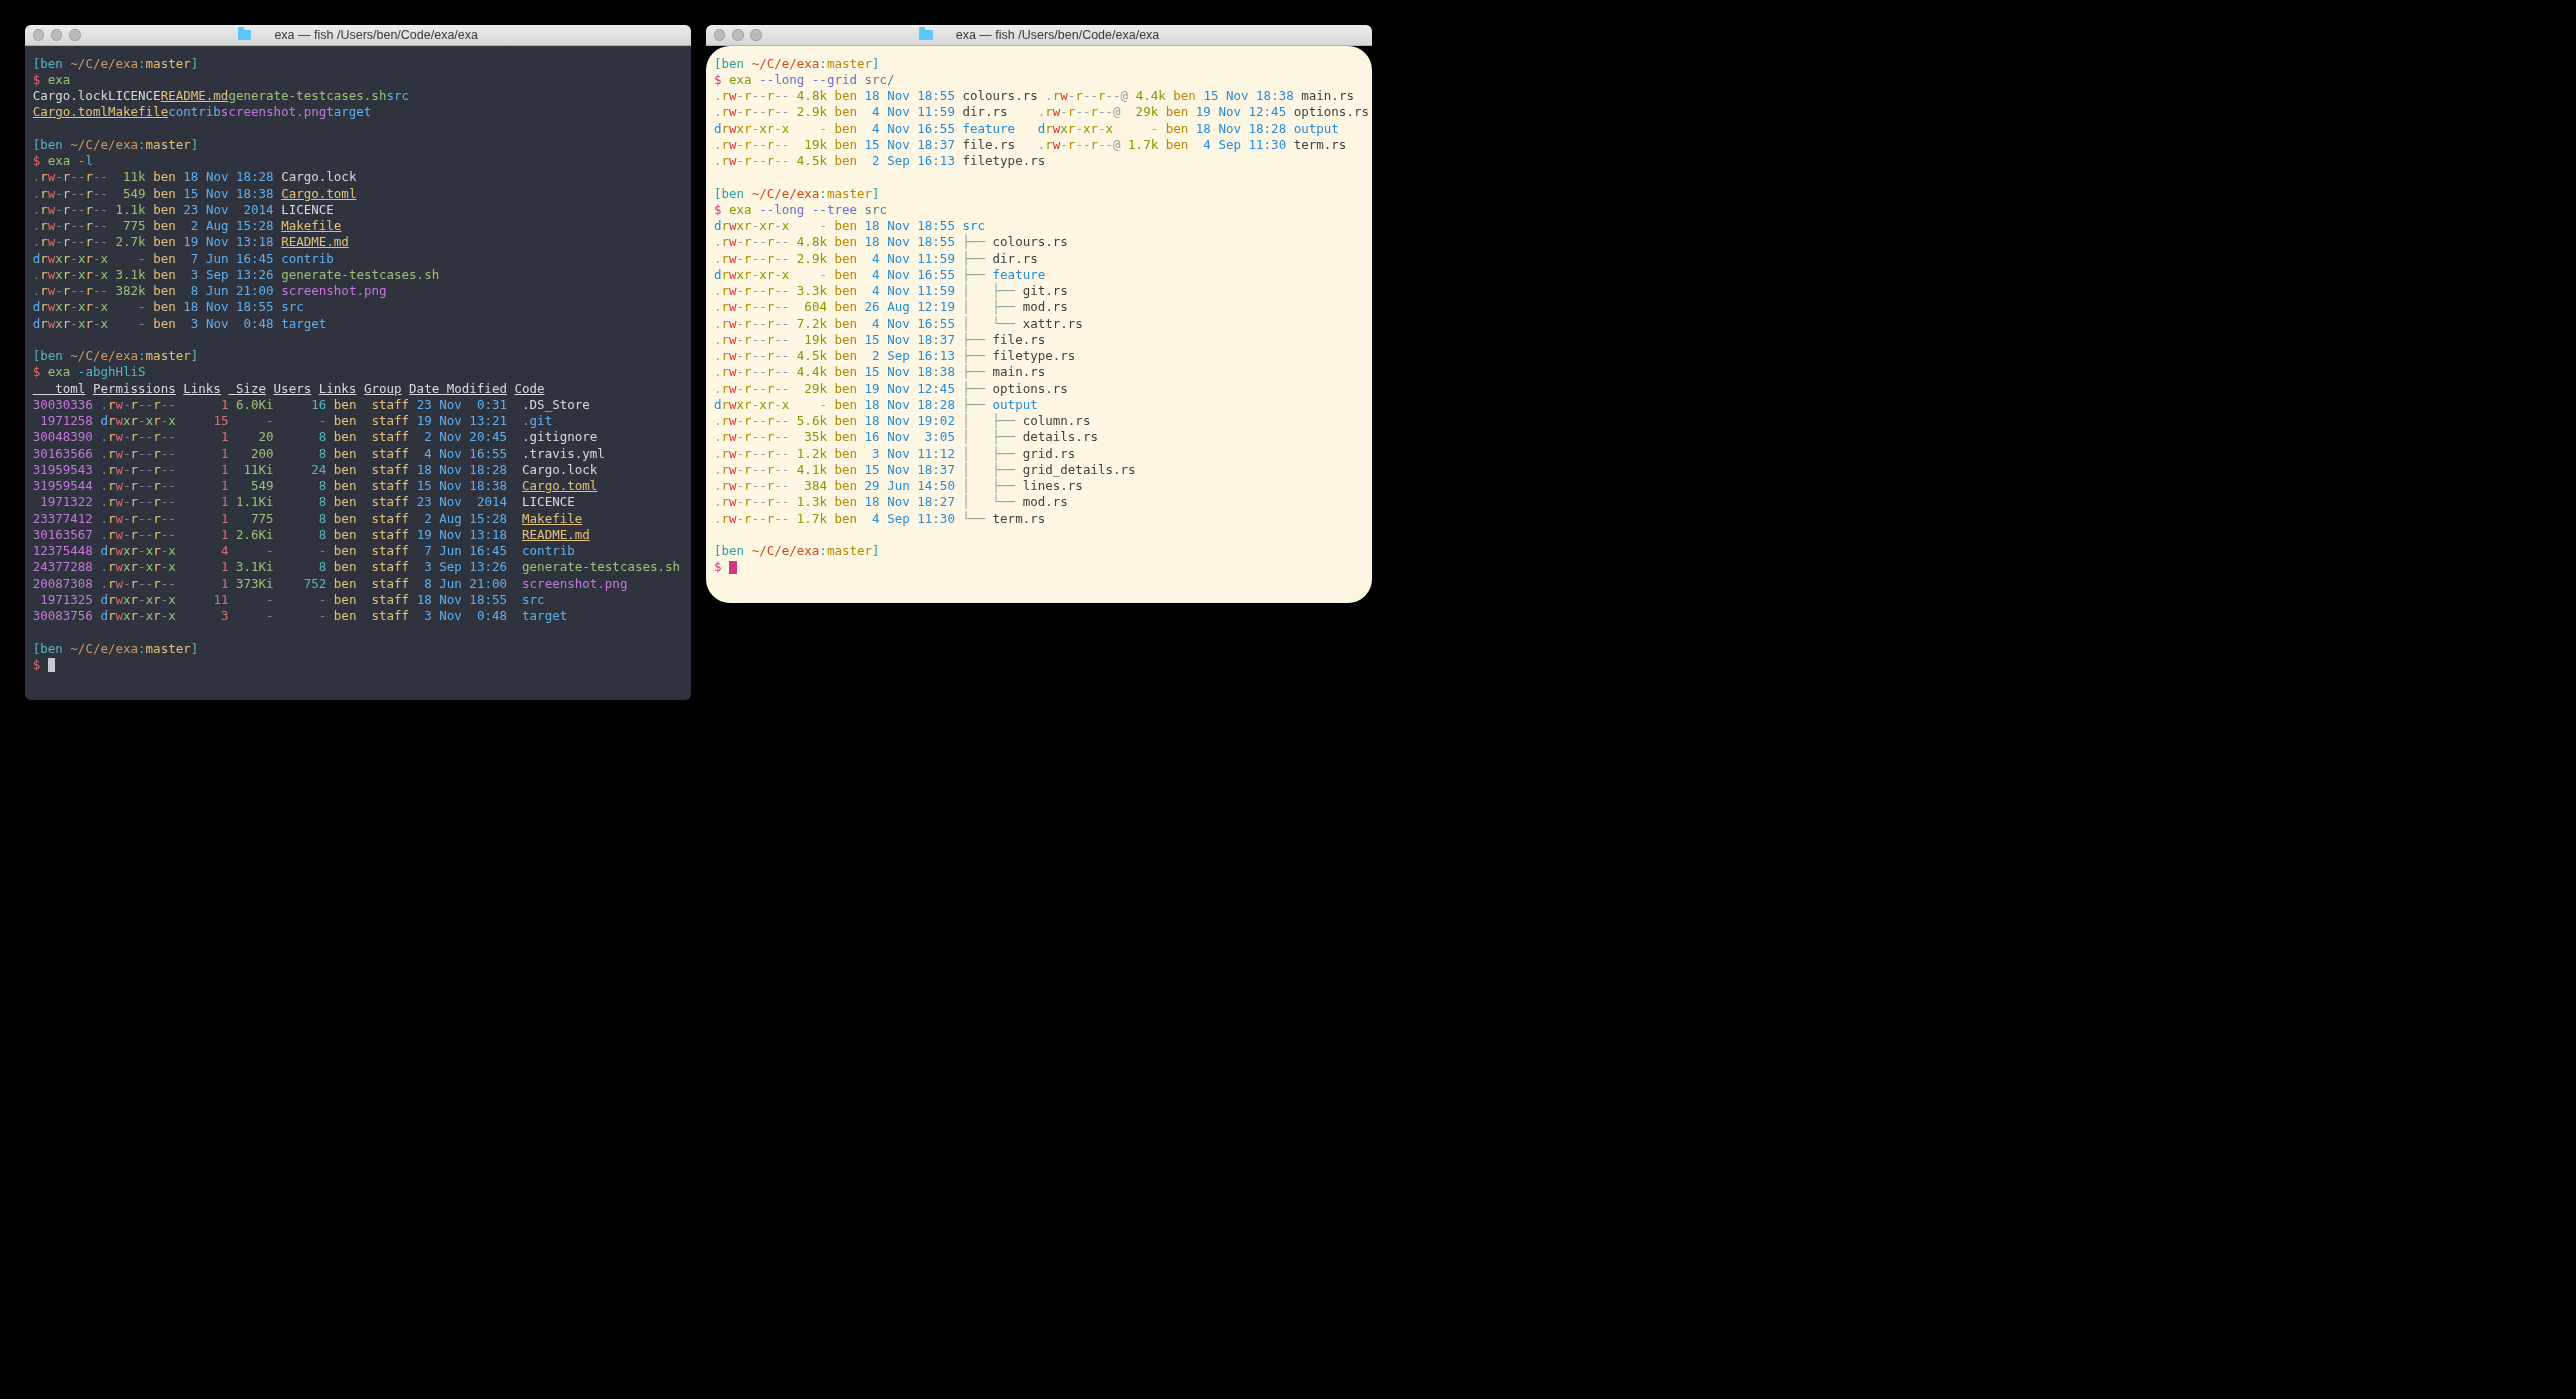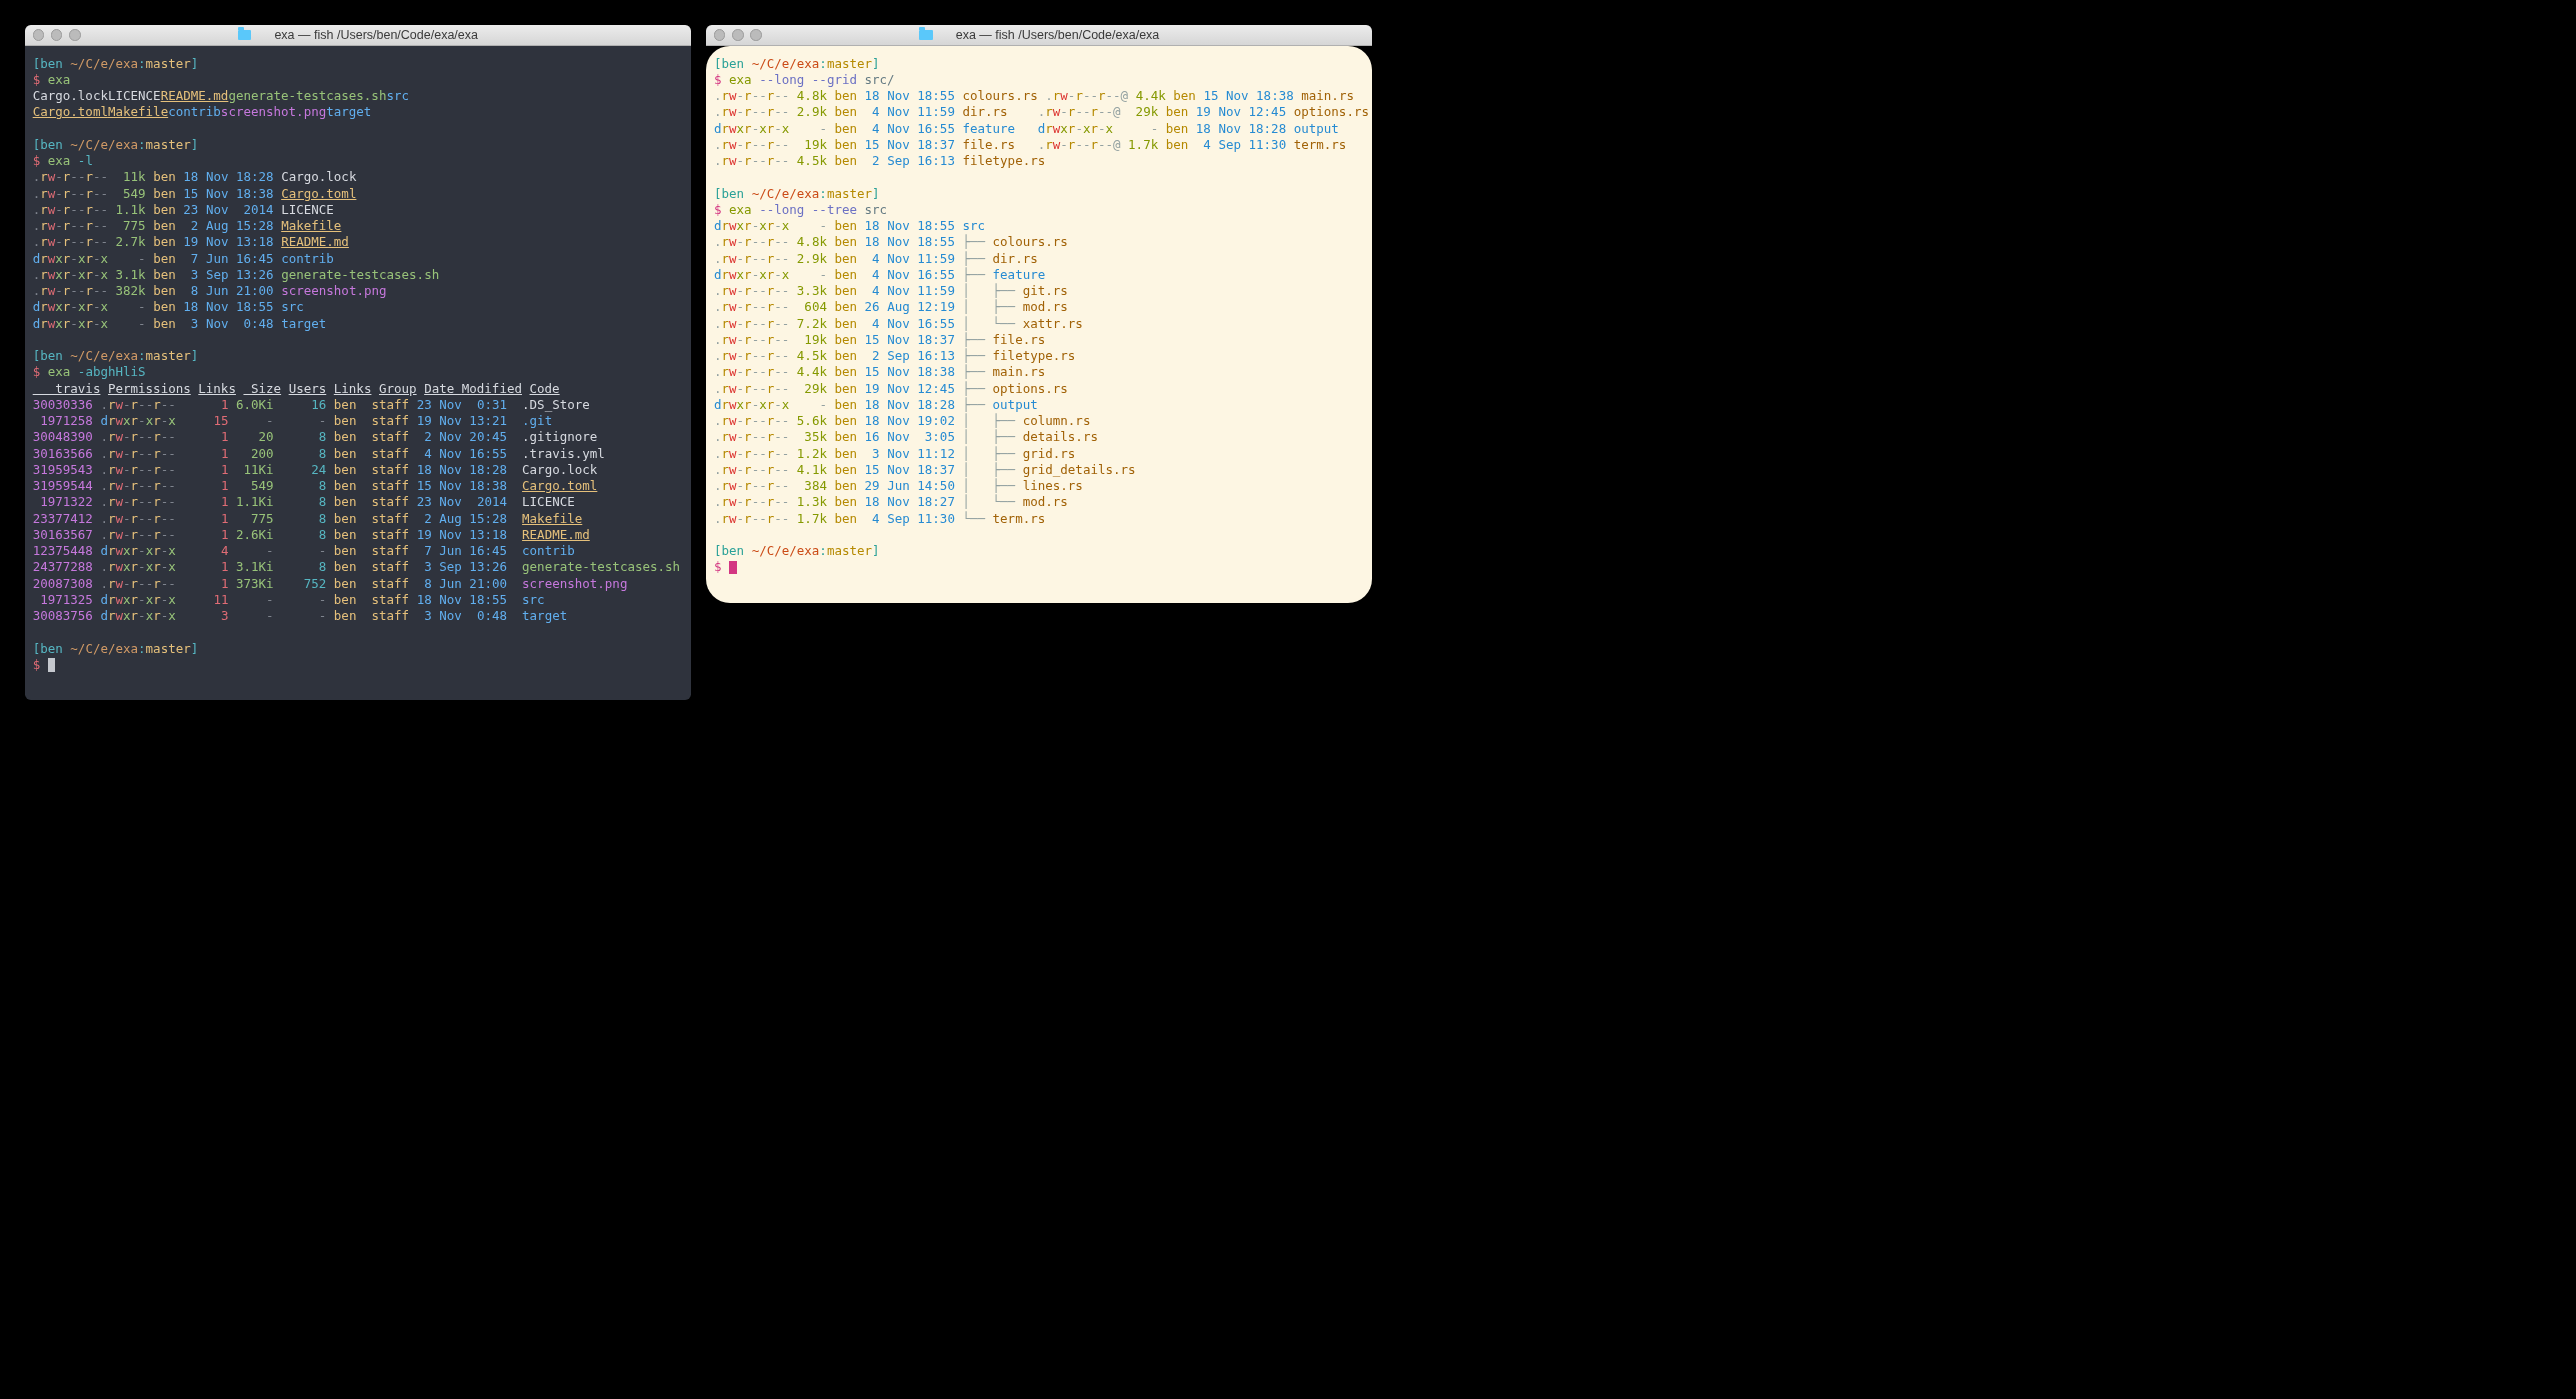--- a/index.html
+++ b/index.html
@@ -62,21 +62,21 @@
   
   .l-cyan   { color:#2aa198; }
   .l-orange { color:#cb4b16; }
   .l-yellow { color:#b58900; }
   .l-red    { color:#dc322f; }
   .l-green  { color:#859900; }
   .l-blue   { color:#268bd2; }
   .l-violet { color:#6c71c4; }
   .l-magenta{ color:#d33682; }
   .l-gray   { color:#93a1a1; }
-  .l-base   { color:#a16207; }
+  .l-base   { color:#404040; }
 
   .cursor-d { display:inline-block; width:.6em; height:1.1em; background:#c5c8ce; vertical-align:text-bottom;}
   .cursor-l { display:inline-block; width:.6em; height:1.1em; background:#d33682; vertical-align:text-bottom;}
 </style>
 </head>
 <body>
 
 <div class="window">
   <div class="titlebar">
     <div class="traffic">
@@ -102,21 +102,21 @@
 <span class="d-gray">.</span><span class="d-yellow">r</span><span class="d-red">w</span><span class="d-gray">-</span><span class="d-yellow">r</span><span class="d-gray">-</span><span class="d-gray">-</span><span class="d-yellow">r</span><span class="d-gray">-</span><span class="d-gray">-</span> <span class="d-green"> 775</span> <span class="d-yellow">ben</span> <span class="d-blue"> 2</span> <span class="d-blue">Aug</span> <span class="d-blue">15:28</span> <span class="d-yellow d-ul">Makefile</span>
 <span class="d-gray">.</span><span class="d-yellow">r</span><span class="d-red">w</span><span class="d-gray">-</span><span class="d-yellow">r</span><span class="d-gray">-</span><span class="d-gray">-</span><span class="d-yellow">r</span><span class="d-gray">-</span><span class="d-gray">-</span> <span class="d-green">2.7k</span> <span class="d-yellow">ben</span> <span class="d-blue">19</span> <span class="d-blue">Nov</span> <span class="d-blue">13:18</span> <span class="d-yellow d-ul">README.md</span>
 <span class="d-blue">d</span><span class="d-yellow">r</span><span class="d-red">w</span><span class="d-green">x</span><span class="d-yellow">r</span><span class="d-gray">-</span><span class="d-green">x</span><span class="d-yellow">r</span><span class="d-gray">-</span><span class="d-green">x</span> <span class="d-gray">   -</span> <span class="d-yellow">ben</span> <span class="d-blue"> 7</span> <span class="d-blue">Jun</span> <span class="d-blue">16:45</span> <span class="d-blue">contrib</span>
 <span class="d-gray">.</span><span class="d-yellow">r</span><span class="d-red">w</span><span class="d-green">x</span><span class="d-yellow">r</span><span class="d-gray">-</span><span class="d-green">x</span><span class="d-yellow">r</span><span class="d-gray">-</span><span class="d-green">x</span> <span class="d-green">3.1k</span> <span class="d-yellow">ben</span> <span class="d-blue"> 3</span> <span class="d-blue">Sep</span> <span class="d-blue">13:26</span> <span class="d-green">generate-testcases.sh</span>
 <span class="d-gray">.</span><span class="d-yellow">r</span><span class="d-red">w</span><span class="d-gray">-</span><span class="d-yellow">r</span><span class="d-gray">-</span><span class="d-gray">-</span><span class="d-yellow">r</span><span class="d-gray">-</span><span class="d-gray">-</span> <span class="d-green">382k</span> <span class="d-yellow">ben</span> <span class="d-blue"> 8</span> <span class="d-blue">Jun</span> <span class="d-blue">21:00</span> <span class="d-purple">screenshot.png</span>
 <span class="d-blue">d</span><span class="d-yellow">r</span><span class="d-red">w</span><span class="d-green">x</span><span class="d-yellow">r</span><span class="d-gray">-</span><span class="d-green">x</span><span class="d-yellow">r</span><span class="d-gray">-</span><span class="d-green">x</span> <span class="d-gray">   -</span> <span class="d-yellow">ben</span> <span class="d-blue">18</span> <span class="d-blue">Nov</span> <span class="d-blue">18:55</span> <span class="d-blue">src</span>
 <span class="d-blue">d</span><span class="d-yellow">r</span><span class="d-red">w</span><span class="d-green">x</span><span class="d-yellow">r</span><span class="d-gray">-</span><span class="d-green">x</span><span class="d-yellow">r</span><span class="d-gray">-</span><span class="d-green">x</span> <span class="d-gray">   -</span> <span class="d-yellow">ben</span> <span class="d-blue"> 3</span> <span class="d-blue">Nov</span> <span class="d-blue"> 0:48</span> <span class="d-blue">target</span>
 
 <span class="d-cyan">[</span><span class="d-cyan">ben </span><span class="d-orange">~/C/e/exa</span><span class="d-cyan">:</span><span class="d-yellow">master</span><span class="d-cyan">]</span>
 <span class="d-red">$ </span><span class="d-green">exa</span><span class="d-white"> </span><span class="d-cyan">-abghHliS</span>
-<span class="d-white d-ul">   travis</span> <span class="d-white d-ul">Permissions</span> <span class="d-white d-ul">Links</span> <span class="d-white d-ul"> Size</span> <span class="d-white d-ul">Users</span> <span class="d-white d-ul">Links</span> <span class="d-white d-ul">Group</span> <span class="d-white d-ul">Date Modified</span> <span class="d-white d-ul">Code</span>
+<span class="d-white d-ul">   toml</span> <span class="d-white d-ul">Permissions</span> <span class="d-white d-ul">Links</span> <span class="d-white d-ul"> Size</span> <span class="d-white d-ul">Users</span> <span class="d-white d-ul">Links</span> <span class="d-white d-ul">Group</span> <span class="d-white d-ul">Date Modified</span> <span class="d-white d-ul">Code</span>
 <span class="d-purple">30030336</span> <span class="d-gray">.</span><span class="d-yellow">r</span><span class="d-red">w</span><span class="d-gray">-</span><span class="d-yellow">r</span><span class="d-gray">-</span><span class="d-gray">-</span><span class="d-yellow">r</span><span class="d-gray">-</span><span class="d-gray">-</span><span class="d-gray"> </span> <span class="d-red">    1</span> <span class="d-green">6.0Ki</span> <span class="d-cyan">    16</span> <span class="d-yellow">ben</span>  <span class="d-yellow">staff</span> <span class="d-blue">23</span> <span class="d-blue">Nov</span> <span class="d-blue"> 0:31</span>  <span class="d-white">.DS_Store</span>
 <span class="d-purple"> 1971258</span> <span class="d-blue">d</span><span class="d-yellow">r</span><span class="d-red">w</span><span class="d-green">x</span><span class="d-yellow">r</span><span class="d-gray">-</span><span class="d-green">x</span><span class="d-yellow">r</span><span class="d-gray">-</span><span class="d-green">x</span><span class="d-gray"> </span> <span class="d-red">   15</span> <span class="d-gray">    -</span> <span class="d-gray">     -</span> <span class="d-yellow">ben</span>  <span class="d-yellow">staff</span> <span class="d-blue">19</span> <span class="d-blue">Nov</span> <span class="d-blue">13:21</span>  <span class="d-blue">.git</span>
 <span class="d-purple">30048390</span> <span class="d-gray">.</span><span class="d-yellow">r</span><span class="d-red">w</span><span class="d-gray">-</span><span class="d-yellow">r</span><span class="d-gray">-</span><span class="d-gray">-</span><span class="d-yellow">r</span><span class="d-gray">-</span><span class="d-gray">-</span><span class="d-gray"> </span> <span class="d-red">    1</span> <span class="d-green">   20</span> <span class="d-cyan">     8</span> <span class="d-yellow">ben</span>  <span class="d-yellow">staff</span> <span class="d-blue"> 2</span> <span class="d-blue">Nov</span> <span class="d-blue">20:45</span>  <span class="d-white">.gitignore</span>
 <span class="d-purple">30163566</span> <span class="d-gray">.</span><span class="d-yellow">r</span><span class="d-red">w</span><span class="d-gray">-</span><span class="d-yellow">r</span><span class="d-gray">-</span><span class="d-gray">-</span><span class="d-yellow">r</span><span class="d-gray">-</span><span class="d-gray">-</span><span class="d-gray"> </span> <span class="d-red">    1</span> <span class="d-green">  200</span> <span class="d-cyan">     8</span> <span class="d-yellow">ben</span>  <span class="d-yellow">staff</span> <span class="d-blue"> 4</span> <span class="d-blue">Nov</span> <span class="d-blue">16:55</span>  <span class="d-white">.travis.yml</span>
 <span class="d-purple">31959543</span> <span class="d-gray">.</span><span class="d-yellow">r</span><span class="d-red">w</span><span class="d-gray">-</span><span class="d-yellow">r</span><span class="d-gray">-</span><span class="d-gray">-</span><span class="d-yellow">r</span><span class="d-gray">-</span><span class="d-gray">-</span><span class="d-gray"> </span> <span class="d-red">    1</span> <span class="d-green"> 11Ki</span> <span class="d-cyan">    24</span> <span class="d-yellow">ben</span>  <span class="d-yellow">staff</span> <span class="d-blue">18</span> <span class="d-blue">Nov</span> <span class="d-blue">18:28</span>  <span class="d-white">Cargo.lock</span>
 <span class="d-purple">31959544</span> <span class="d-gray">.</span><span class="d-yellow">r</span><span class="d-red">w</span><span class="d-gray">-</span><span class="d-yellow">r</span><span class="d-gray">-</span><span class="d-gray">-</span><span class="d-yellow">r</span><span class="d-gray">-</span><span class="d-gray">-</span><span class="d-gray"> </span> <span class="d-red">    1</span> <span class="d-green">  549</span> <span class="d-cyan">     8</span> <span class="d-yellow">ben</span>  <span class="d-yellow">staff</span> <span class="d-blue">15</span> <span class="d-blue">Nov</span> <span class="d-blue">18:38</span>  <span class="d-yellow d-ul">Cargo.toml</span>
 <span class="d-purple"> 1971322</span> <span class="d-gray">.</span><span class="d-yellow">r</span><span class="d-red">w</span><span class="d-gray">-</span><span class="d-yellow">r</span><span class="d-gray">-</span><span class="d-gray">-</span><span class="d-yellow">r</span><span class="d-gray">-</span><span class="d-gray">-</span><span class="d-gray"> </span> <span class="d-red">    1</span> <span class="d-green">1.1Ki</span> <span class="d-cyan">     8</span> <span class="d-yellow">ben</span>  <span class="d-yellow">staff</span> <span class="d-blue">23</span> <span class="d-blue">Nov</span> <span class="d-blue"> 2014</span>  <span class="d-white">LICENCE</span>
 <span class="d-purple">23377412</span> <span class="d-gray">.</span><span class="d-yellow">r</span><span class="d-red">w</span><span class="d-gray">-</span><span class="d-yellow">r</span><span class="d-gray">-</span><span class="d-gray">-</span><span class="d-yellow">r</span><span class="d-gray">-</span><span class="d-gray">-</span><span class="d-gray"> </span> <span class="d-red">    1</span> <span class="d-green">  775</span> <span class="d-cyan">     8</span> <span class="d-yellow">ben</span>  <span class="d-yellow">staff</span> <span class="d-blue"> 2</span> <span class="d-blue">Aug</span> <span class="d-blue">15:28</span>  <span class="d-yellow d-ul">Makefile</span>
 <span class="d-purple">30163567</span> <span class="d-gray">.</span><span class="d-yellow">r</span><span class="d-red">w</span><span class="d-gray">-</span><span class="d-yellow">r</span><span class="d-gray">-</span><span class="d-gray">-</span><span class="d-yellow">r</span><span class="d-gray">-</span><span class="d-gray">-</span><span class="d-gray"> </span> <span class="d-red">    1</span> <span class="d-green">2.6Ki</span> <span class="d-cyan">     8</span> <span class="d-yellow">ben</span>  <span class="d-yellow">staff</span> <span class="d-blue">19</span> <span class="d-blue">Nov</span> <span class="d-blue">13:18</span>  <span class="d-yellow d-ul">README.md</span>
 <span class="d-purple">12375448</span> <span class="d-blue">d</span><span class="d-yellow">r</span><span class="d-red">w</span><span class="d-green">x</span><span class="d-yellow">r</span><span class="d-gray">-</span><span class="d-green">x</span><span class="d-yellow">r</span><span class="d-gray">-</span><span class="d-green">x</span><span class="d-gray"> </span> <span class="d-red">    4</span> <span class="d-gray">    -</span> <span class="d-gray">     -</span> <span class="d-yellow">ben</span>  <span class="d-yellow">staff</span> <span class="d-blue"> 7</span> <span class="d-blue">Jun</span> <span class="d-blue">16:45</span>  <span class="d-blue">contrib</span>

